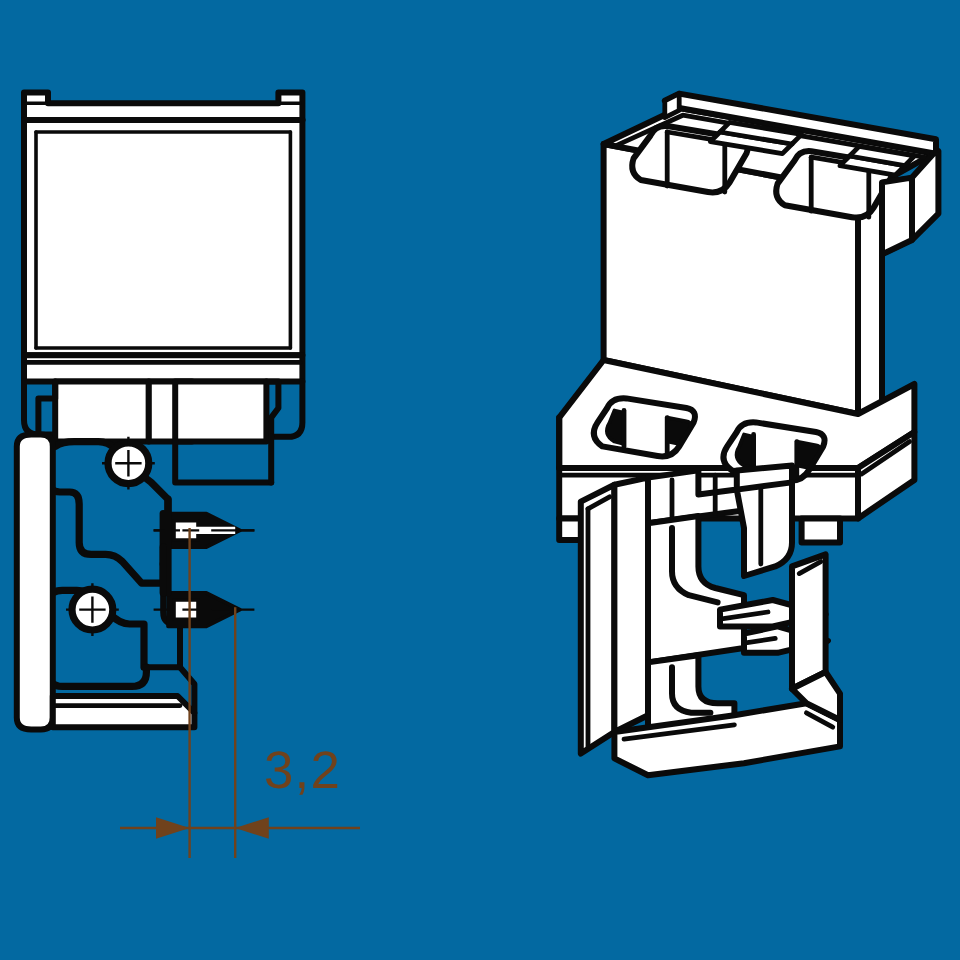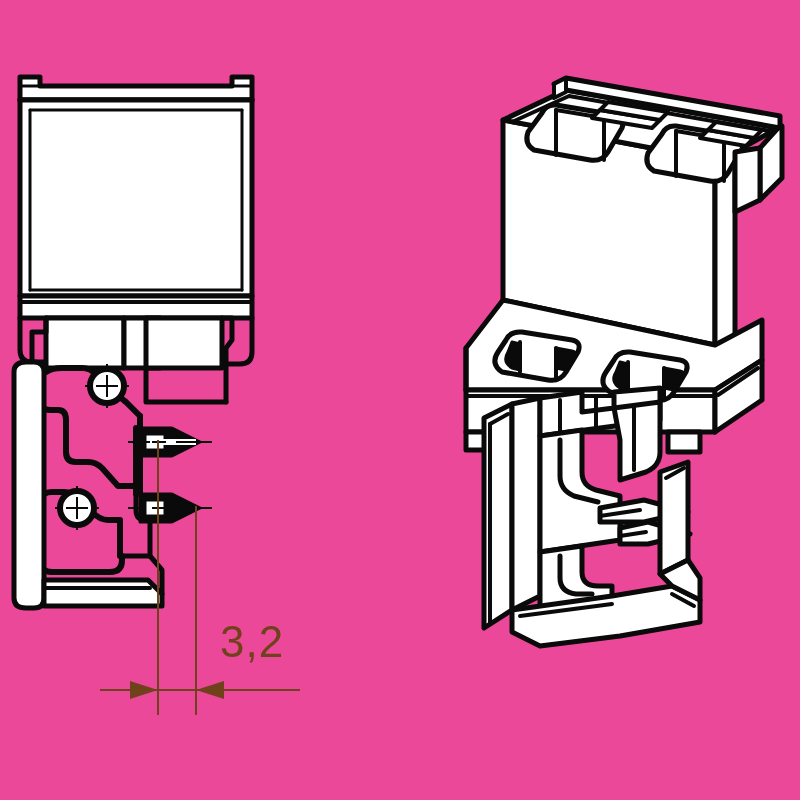--- a/index.html
+++ b/index.html
@@ -11,21 +11,21 @@
   body {
     width: 800px;
     height: 800px;
     overflow: hidden;
     font-family: "Liberation Sans", sans-serif;
   }
   #drawing-canvas {
     position: relative;
     width: 800px;
     height: 800px;
-    background: #ec4899;
+    background: #0369a1;
   }
   svg#technical-drawing {
     display: block;
     width: 800px;
     height: 800px;
   }
   .part-line {
     fill: none;
     stroke: #0a0a0a;
     stroke-linejoin: round;

